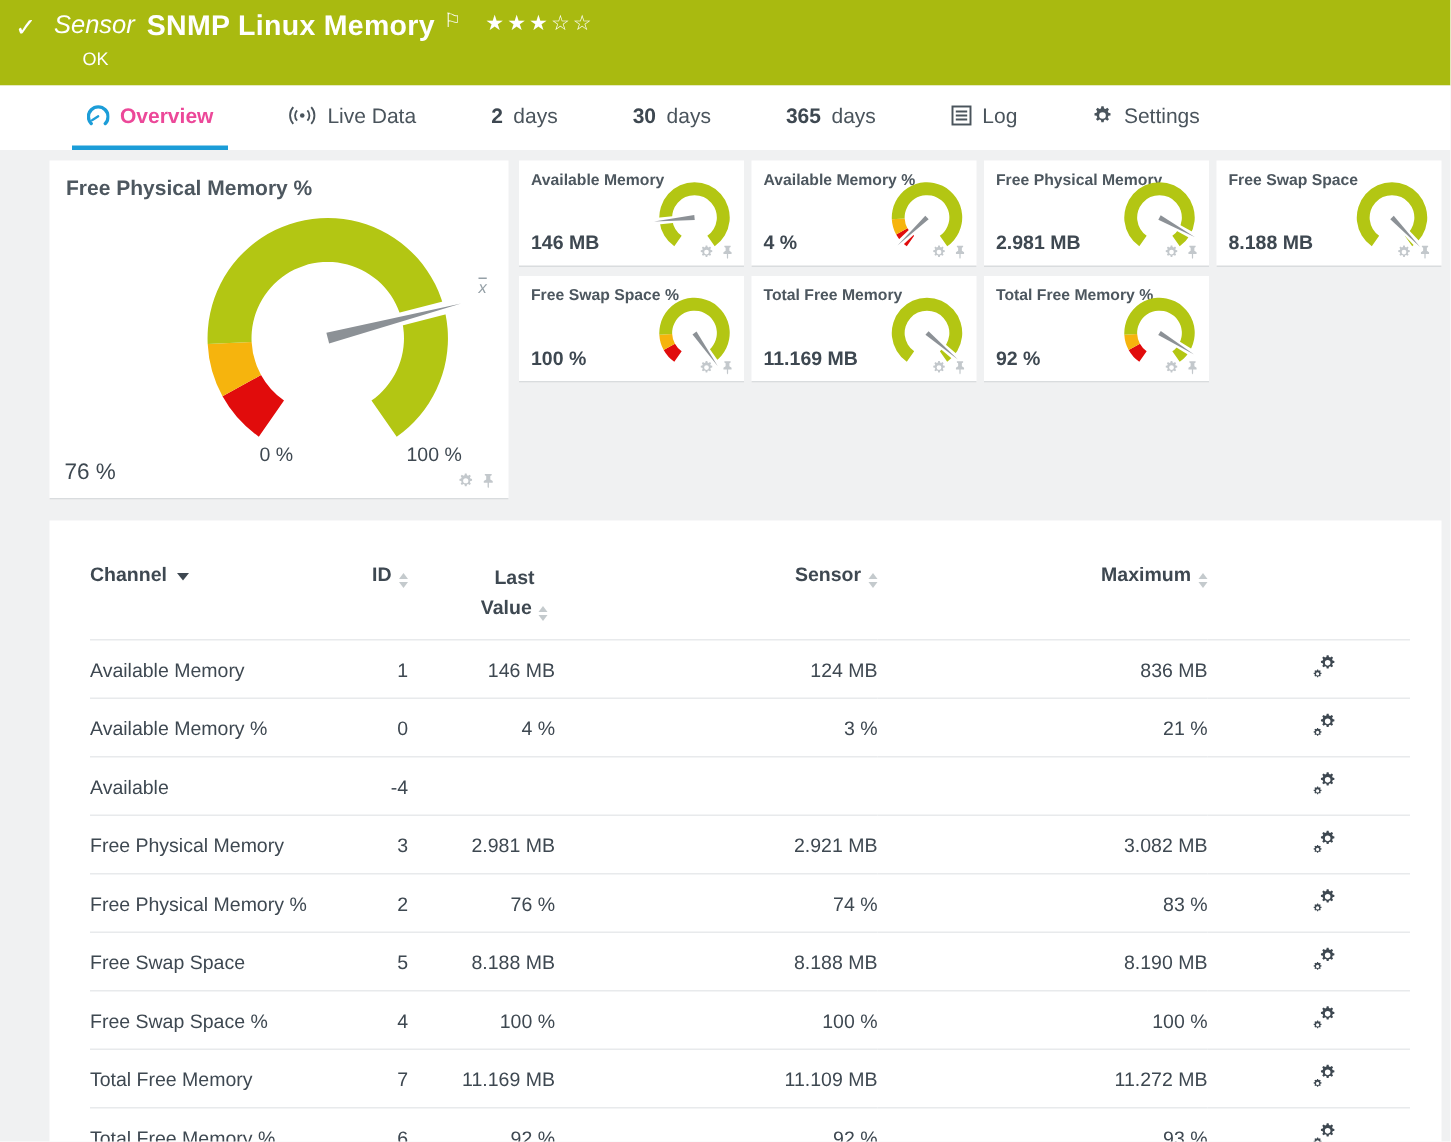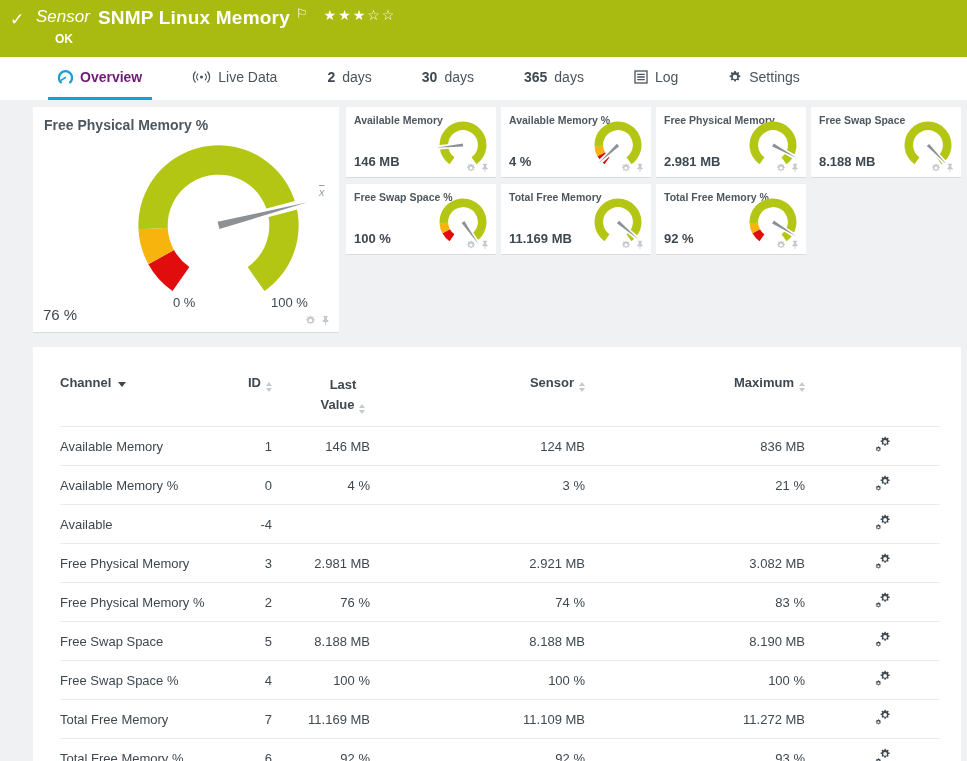--- a/index.html
+++ b/index.html
@@ -12,26 +12,26 @@
   }
   
   .topbar { height:57px; background:#a9ba10; color:#fff; display:flex; padding-left:10px; }
   .check { font-size:17px; font-weight:bold; margin-top:9px; width:18px; }
   .title-block { margin-left:8px; padding-top:7px; }
   .title-row { display:flex; align-items:flex-start; }
   .sensor-word { font-style:italic; font-size:17px; margin-right:8px; }
   .sensor-name { font-weight:bold; font-size:19px; letter-spacing:.2px; }
   .flag { font-size:13px; margin-left:6px; align-self:flex-start; line-height:1; }
   .stars { margin-left:16px; font-size:14px; letter-spacing:2px; }
-  .status-row { font-size:12px; font-weight:bold; margin-left:19px; margin-top:3px; }
+  .status-row { font-size:12px; font-weight:normal; margin-left:19px; margin-top:3px; }
   
   .tabbar { height:43px; background:#fff; display:flex; padding-left:48px; font-size:14px; color:#4a545c; }
   .tab { display:flex; align-items:center; gap:7px; padding:0 10px; margin-right:30px;
          border-bottom:3px solid transparent; cursor:pointer; white-space:nowrap; }
-  .tab.active { border-bottom-color:#1c9dd8; color:#701a75; font-weight:bold; }
+  .tab.active { border-bottom-color:#1c9dd8; color:#ec4899; font-weight:bold; }
   .tab .num { color:#3e4851; font-weight:bold; }
   .tab-icon { display:inline-flex; }
   
   .content { padding:7px 6px 0 33px; }
   .gauges-row { display:flex; gap:7px; }
   .big-card { position:relative; width:306px; height:226px; background:#fff;
               border-bottom:1px solid #d9dcde; flex:none; }
   .big-title { position:absolute; top:10px; left:11px; font-size:14px; font-weight:bold; color:#4d575f; }
   .big-gauge { position:absolute; left:78px; top:9px; width:215px; height:215px; }
   .gauge-min { position:absolute; left:140px; top:188px; font-size:13px; }

